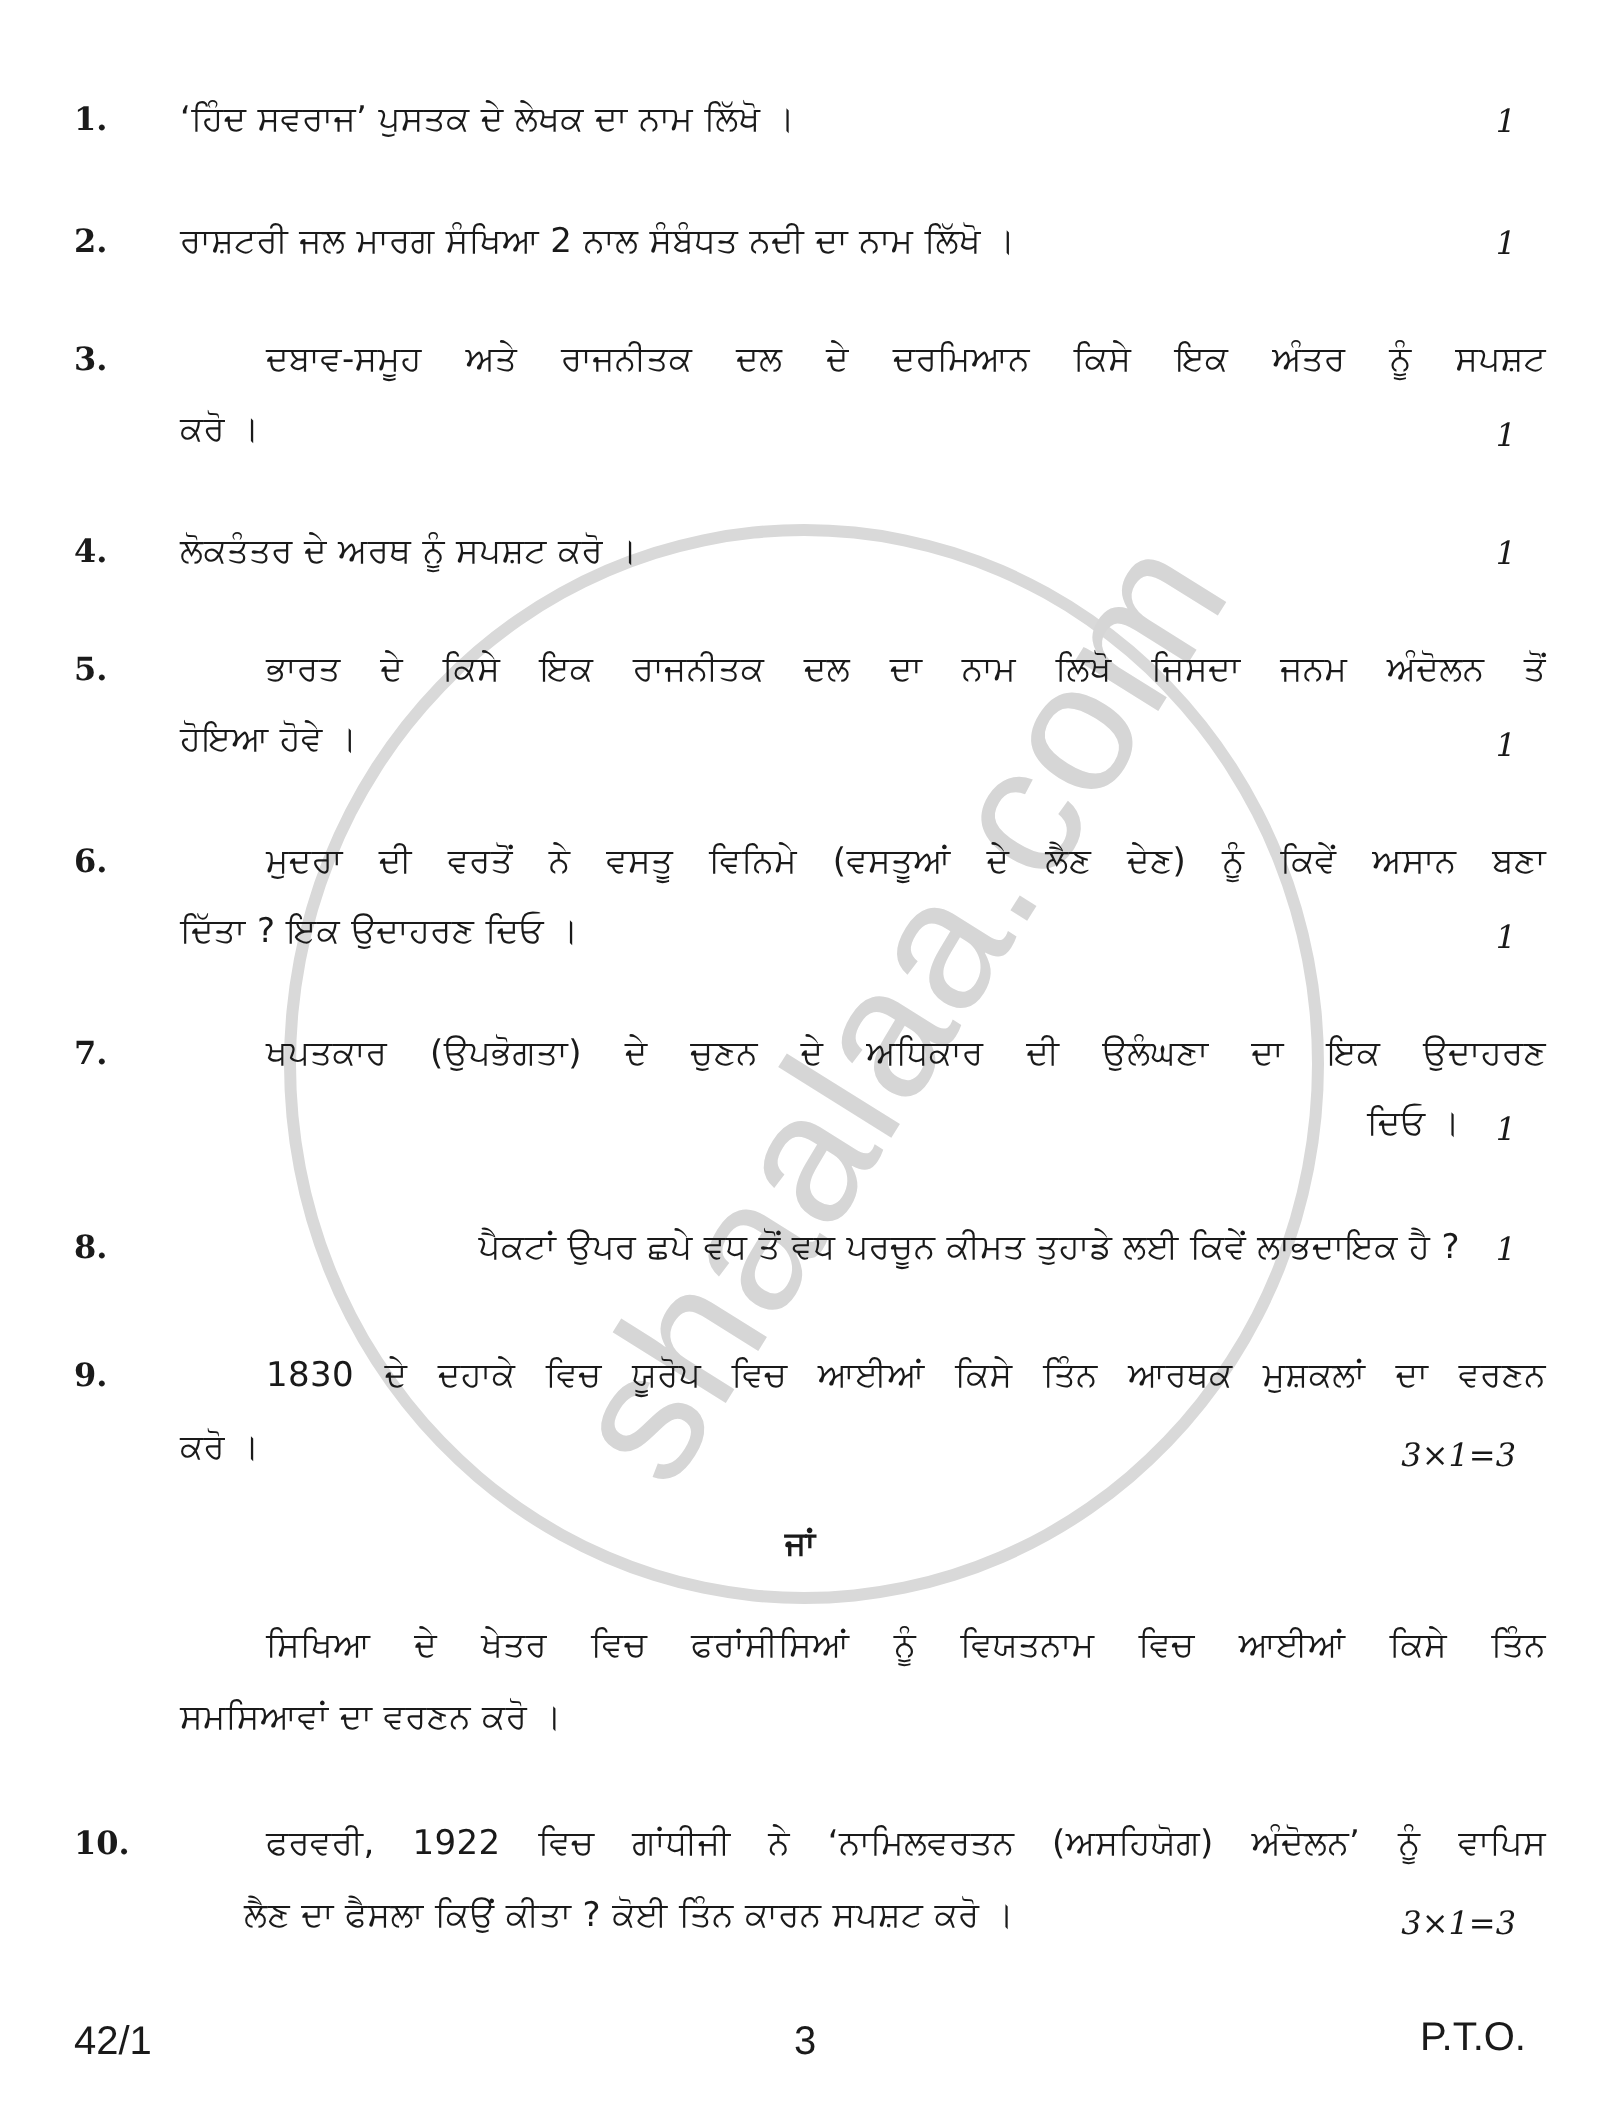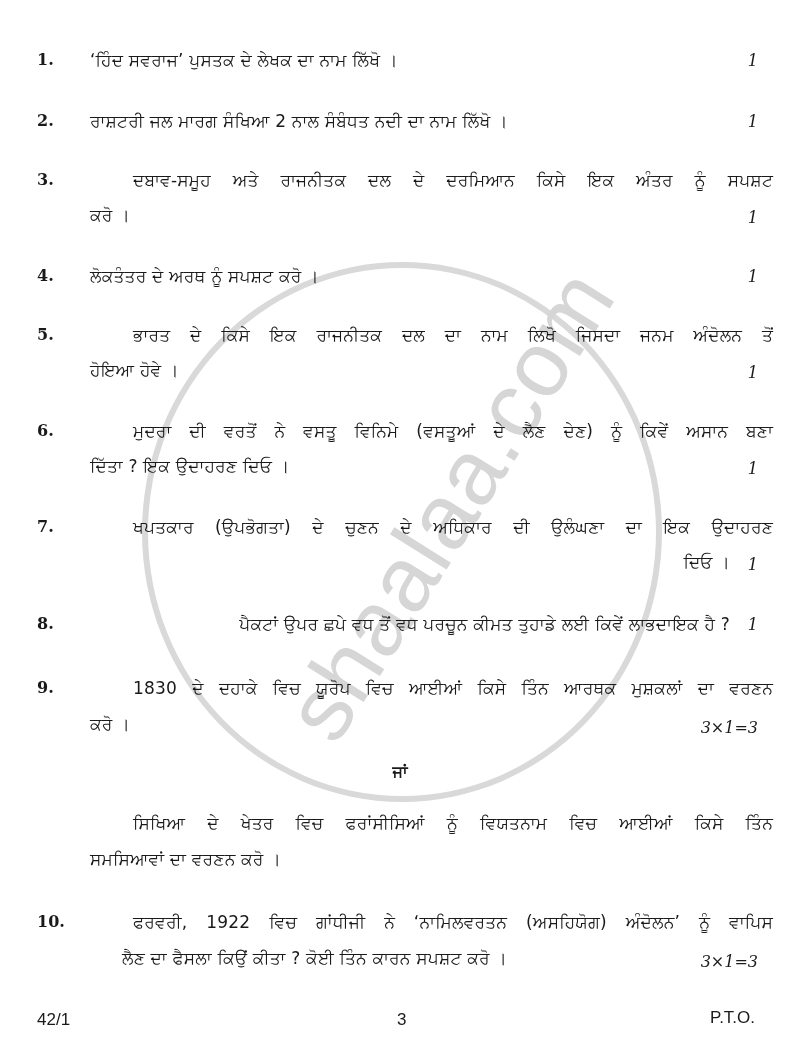--- a/index.html
+++ b/index.html
@@ -86,21 +86,21 @@
       left: 0;
       width: 800px;
       text-align: center;
       font-weight: bold;
       font-size: 16px;
       z-index: 1;
     }
     .footer {
       position: absolute;
       font-family: "Liberation Sans", sans-serif;
-      font-size: 17px;
+      font-size: 20px;
       color: #1a1a1a;
       z-index: 1;
     }
     .footer-visit {
       position: absolute;
       left: 14px;
       top: 1020px;
       font-family: "Liberation Sans", sans-serif;
       font-size: 19px;
       letter-spacing: -0.2px;

